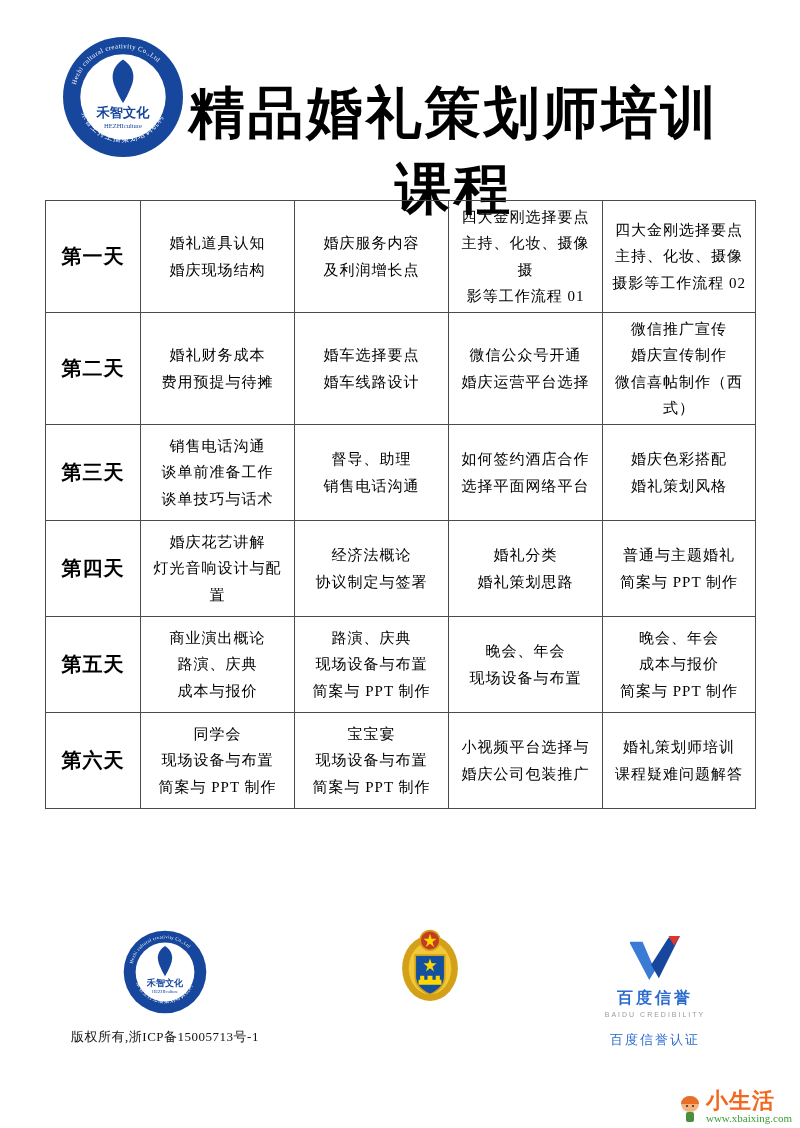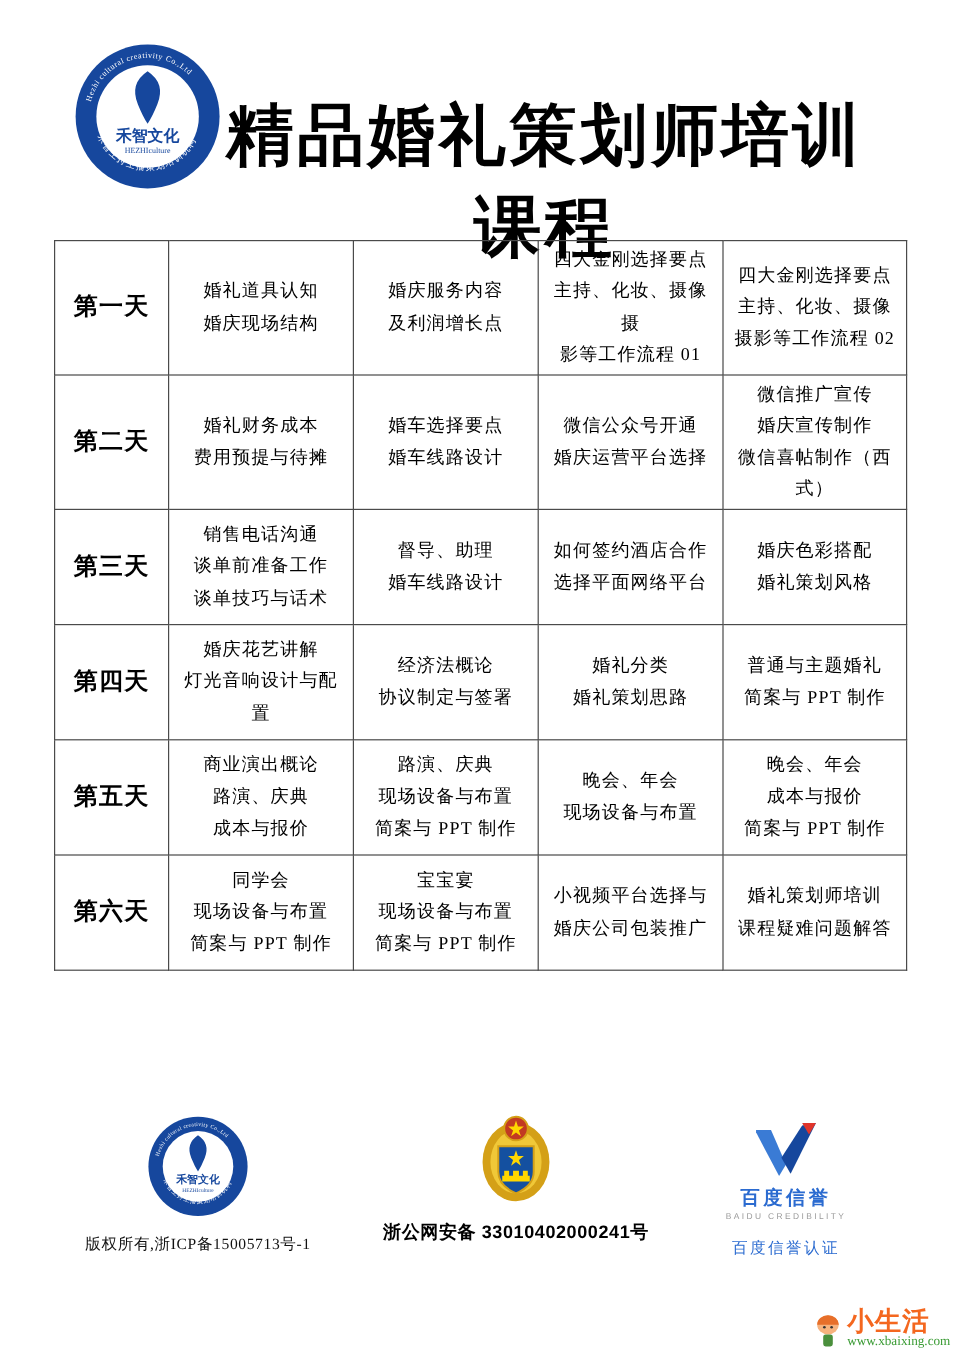--- a/index.html
+++ b/index.html
@@ -132,21 +132,21 @@
       <td>微信推广宣传
 婚庆宣传制作
 微信喜帖制作（西式）</td>
     </tr>
     <tr>
       <td class="day">第三天</td>
       <td>销售电话沟通
 谈单前准备工作
 谈单技巧与话术</td>
       <td>督导、助理
-婚车线路设计</td>
+销售电话沟通</td>
       <td>如何签约酒店合作
 选择平面网络平台</td>
       <td>婚庆色彩搭配
 婚礼策划风格</td>
     </tr>
     <tr>
       <td class="day">第四天</td>
       <td>婚庆花艺讲解
 灯光音响设计与配置</td>
       <td>经济法概论
@@ -210,21 +210,20 @@
   <div class="footer-col fc2">
     <svg viewBox="0 0 90 100" width="74" height="82">
       <ellipse cx="45" cy="54" rx="34" ry="40" fill="#d4a017"></ellipse>
       <ellipse cx="45" cy="54" rx="26" ry="32" fill="#f0c838"></ellipse>
       <circle cx="45" cy="20" r="12" fill="#c23b22" stroke="#d4a017" stroke-width="2"></circle>
       <polygon points="45,12 47,18 53,18 48,22 50,28 45,24 40,28 42,22 37,18 43,18" fill="#ffd700"></polygon>
       <path d="M27,38 h36 v26 q0,14 -18,22 q-18,-8 -18,-22 z" fill="#1450a0" stroke="#d4a017" stroke-width="2"></path>
       <polygon points="45,42 47,48 53,48 48,52 50,58 45,54 40,58 42,52 37,48 43,48" fill="#ffd700"></polygon>
       <path d="M31,68 h28 v6 h-28 z M33,63 h5 v5 h-5 z M42,63 h6 v5 h-6 z M52,63 h5 v5 h-5 z" fill="#ffd700"></path>
     </svg>
-    <div class="record">浙公网安备 33010402000241号</div>
   </div>
 
   <div class="footer-col fc3">
     <svg viewBox="0 0 60 50" width="58" height="48">
       <polygon points="4,8 17,8 30,38 24,48 4,10" fill="#3a7bd5"></polygon>
       <polygon points="56,2 34,46 26,32 44,4" fill="#16479d"></polygon>
       <polygon points="44,2 56,2 50,12" fill="#e0352b"></polygon>
     </svg>
     <div class="baidu-title">百度信誉</div>
     <div class="baidu-sub">BAIDU CREDIBILITY</div>

